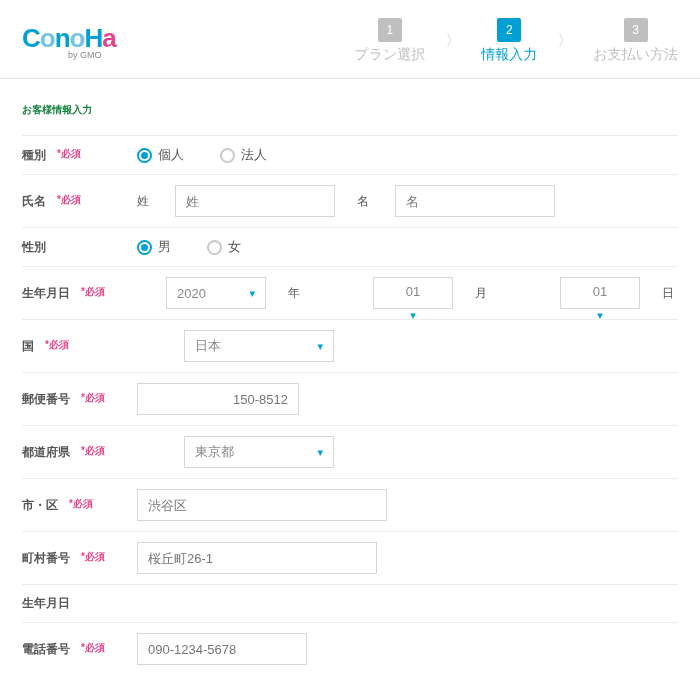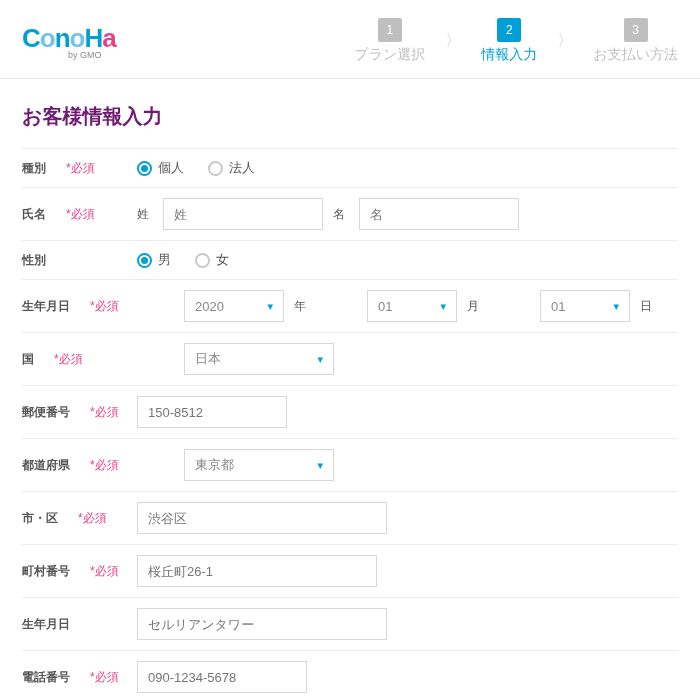--- a/index.html
+++ b/index.html
@@ -19,48 +19,48 @@
     .step  { text-align: center; }
     .step .num { width: 24px; height: 24px; margin: 0 auto 4px; line-height: 24px; text-align: center;
                  border-radius: 2px; color: #fff; font-size: 12px; }
     .step .num.inactive { background: #bfbfbf; }
     .step .num.active   { background: #00a0d6; }
     .step .lbl          { font-size: 14px; color: #bfbfbf; }
     .step .lbl.active   { color: #00a0d6; }
     .chev { color: #cfcfcf; font-size: 16px; }
 
     .content { padding: 24px 22px; }
-    .section-title { font-size: 20px; font-weight: 700; color: #701a75; margin-bottom: 18px; }
+    .section-title { font-size: 10px; font-weight: 700; color: #15803d; margin-bottom: 18px; }
 
     .row { display: flex; align-items: center; padding: 10px 0; border-top: 1px solid #ececec; }
     .row:first-of-type { border-top: none; }
-    .lblcol { width: 115px; font-size: 12px; font-weight: 700; color: #555; display: flex; align-items: flex-start; gap: 20px; }
-    .req    { font-size: 12px; color: #e7418b; font-weight: 400; }
-    .ctrl   { flex: 1; display: flex; align-items: center; gap: 10px; }
+    .lblcol { width: 115px; font-size: 12px; font-weight: 700; color: #555; display: flex; align-items: flex-start; gap: 11px; }
+    .req    { font-size: 10px; color: #e7418b; font-weight: 700; }
+    .ctrl   { flex: 1; display: flex; align-items: center; gap: 22px; }
 
     .radio { display: inline-flex; align-items: center; gap: 6px; cursor: pointer; }
     .rmark { width: 15px; height: 15px; border: 2px solid #00a0d6; border-radius: 50%; position: relative; }
     .rmark.off { border-color: #c8c8c8; }
     .rmark .dot { position: absolute; top: 2px; left: 2px; width: 7px; height: 7px; border-radius: 50%; background: #00a0d6; }
 
     .sublbl { font-size: 12px; color: #555; margin-right: 4px; }
 
     input.txt, .select {
       border: 1px solid #d7d7d7; padding: 6px 10px; font-size: 13px; color: #888;
       height: 32px; background: #fff;
     }
 
     .select { display: inline-flex; align-items: center; justify-content: space-between; cursor: pointer; gap: 10px; margin-left: 47px; }
     .select .caret { color: #00a0d6; font-size: 11px; }
 
     .w-name { width: 160px; }
     .w-year { width: 100px; }
-    .w-md   { width: 90px; }
+    .w-md   { width: 80px; flex-direction: column; }
     .w-ctry { width: 150px; }
-    .w-zip  { width: 150px; }
+    .w-zip  { width: 162px; text-align: right; }
     .w-pref { width: 150px; }
     .w-city { width: 250px; }
     .w-addr { width: 240px; }
     .w-bldg { width: 250px; }
     .w-tel  { width: 170px; }
   </style>
 </head>
 <body>
 
 <div class="header">
@@ -219,23 +219,20 @@
     </div>
     <div class="ctrl">
       <input class="txt w-addr" placeholder="桜丘町26-1" style="">
     </div>
   </div>
 
   <div class="row">
     <div class="lblcol">
       <span>生年月日</span>
     </div>
-    <div class="ctrl">
-      <input class="txt w-bldg" placeholder="セルリアンタワー" style="">
-    </div>
   </div>
 
   <div class="row">
     <div class="lblcol">
       <span>電話番号</span>
       <span class="req">*必須</span>
     </div>
     <div class="ctrl">
       <input class="txt w-tel" placeholder="090-1234-5678" style="">
     </div>

